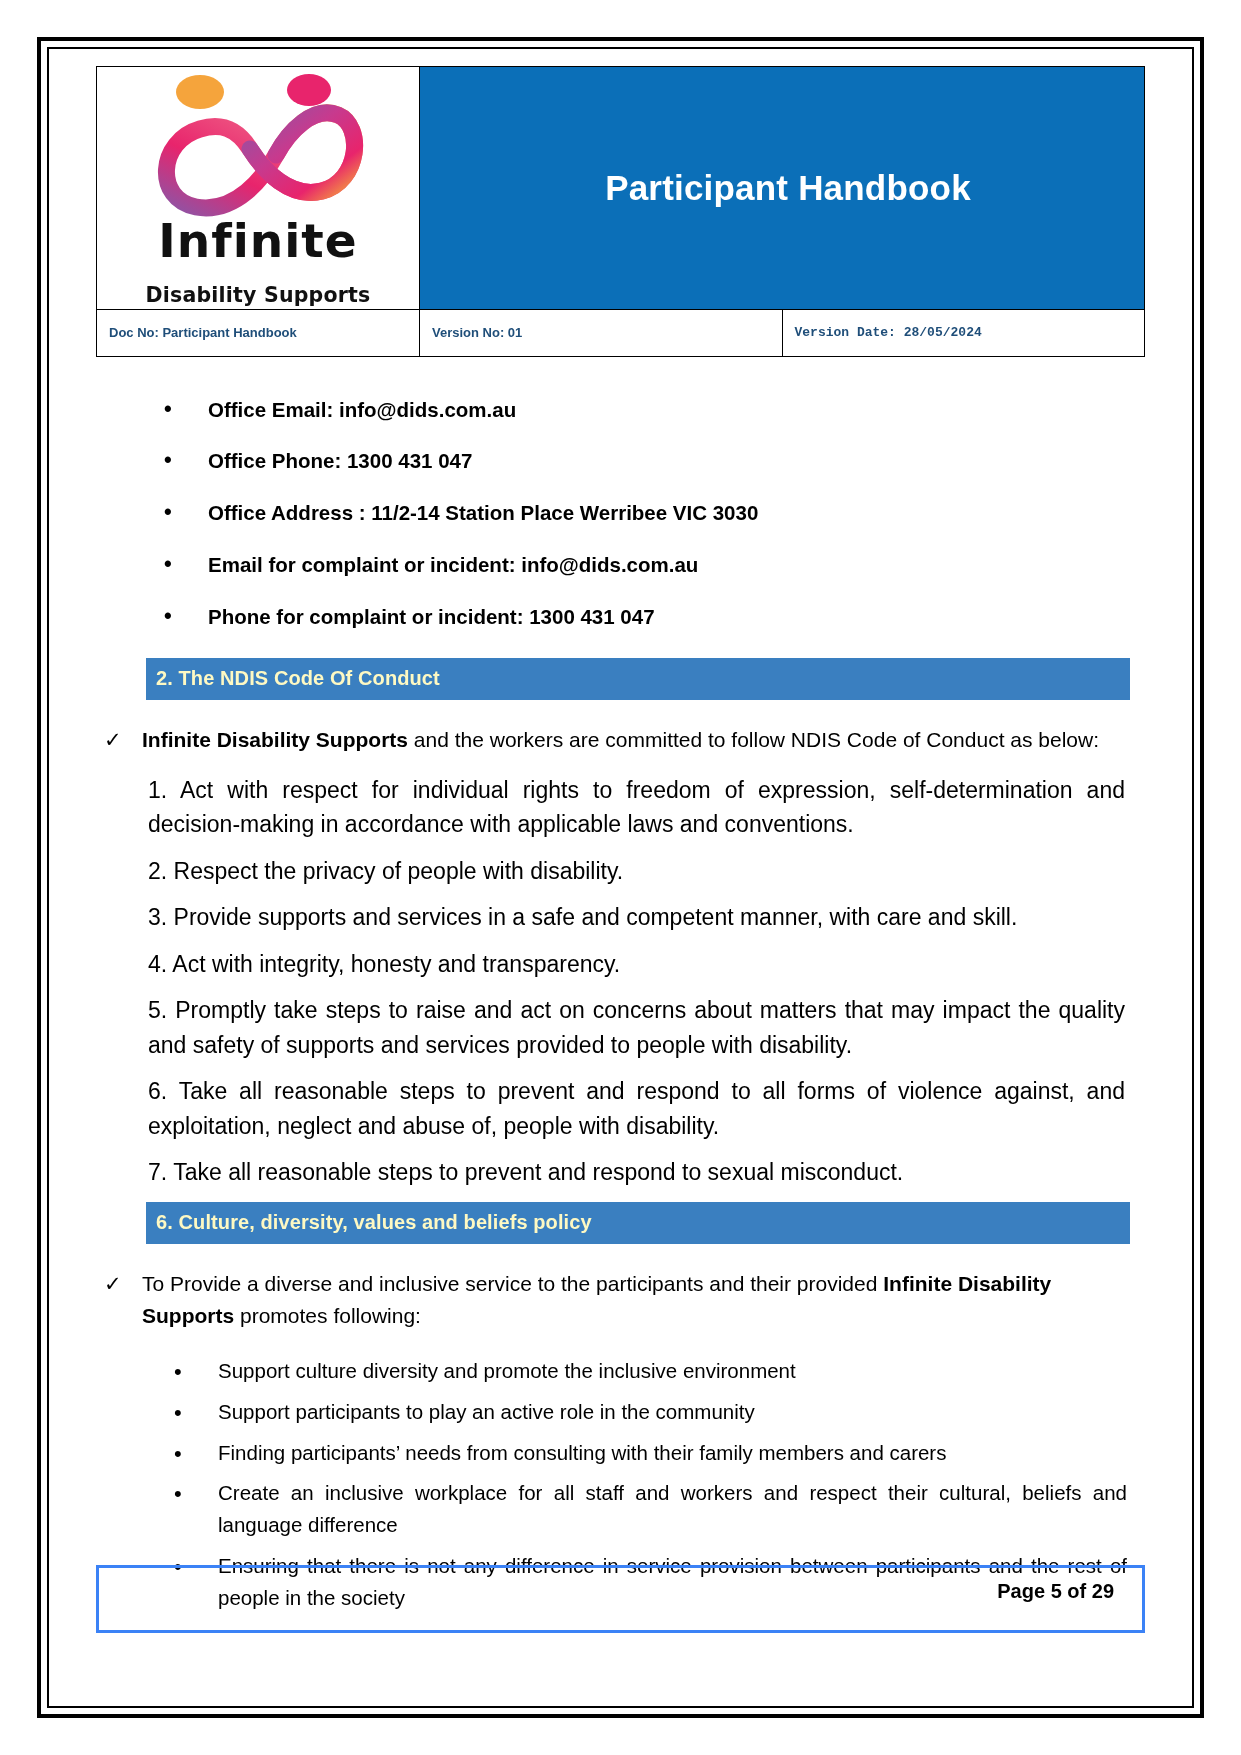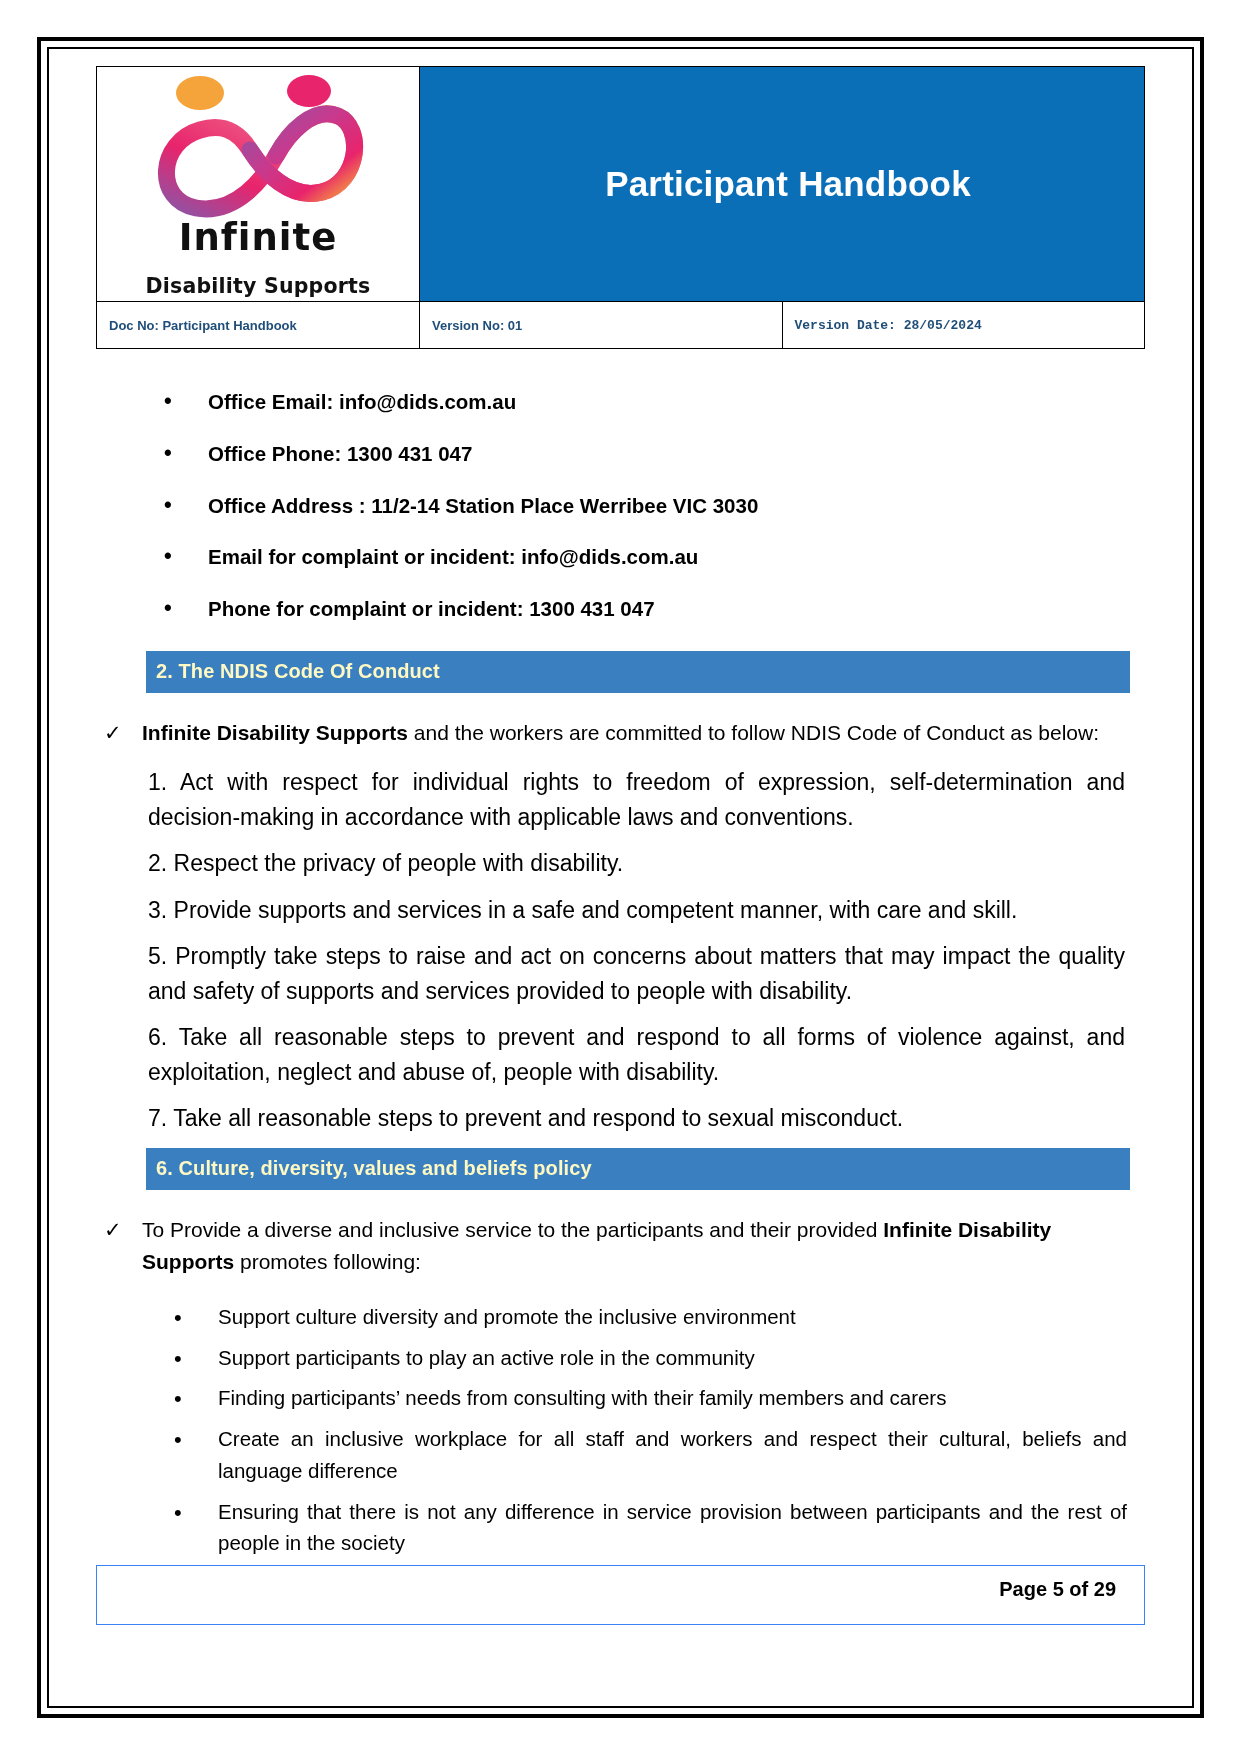--- a/index.html
+++ b/index.html
@@ -90,21 +90,21 @@
 
   
   .logo-wrap {
     display: block;
     margin: 0 auto;
     width: 268px;
   }
   .logo-word {
     font-family: "DejaVu Sans", sans-serif;
     font-weight: bold;
-    font-size: 37px;
+    font-size: 47px;
     line-height: 0.95;
     letter-spacing: 1px;
     color: #111111;
     text-align: center;
     margin-top: -6px;
   }
   .logo-sub {
     font-family: "DejaVu Sans", sans-serif;
     font-weight: bold;
     font-size: 20.5px;
@@ -199,22 +199,22 @@
     top: 0;
     font-size: 22px;
   }
 
   
   .footer-box {
     position: absolute;
     left: 96px;
     top: 1565px;
     width: 1049px;
-    height: 60px;
-    border: 1px solid #3b82f6;
+    height: 68px;
+    border: 3px solid #3b82f6;
     box-sizing: border-box;
   }
   .footer-text {
     position: absolute;
     right: 28px;
     top: 12px;
     font-size: 20px;
     font-weight: bold;
     color: #000000;
   }
@@ -298,20 +298,21 @@
       <div class="sec-heading first">2. The NDIS Code Of Conduct</div>
 
       <div class="check-para">
         <span class="tick">✓</span><b>Infinite Disability Supports</b><span> and the workers are committed to follow NDIS Code of Conduct as below:</span>
       </div>
 
       <div class="num-list">
         <p class="justified">1. Act with respect for individual rights to freedom of expression, self-determination and decision-making in accordance with applicable laws and conventions.</p>
         <p>2. Respect the privacy of people with disability.</p>
         <p>3. Provide supports and services in a safe and competent manner, with care and skill.</p>
+        <p>4. Act with integrity, honesty and transparency.</p>
         <p class="justified">5. Promptly take steps to raise and act on concerns about matters that may impact the quality and safety of supports and services provided to people with disability.</p>
         <p class="justified">6. Take all reasonable steps to prevent and respond to all forms of violence against, and exploitation, neglect and abuse of, people with disability.</p>
         <p>7. Take all reasonable steps to prevent and respond to sexual misconduct.</p>
       </div>
 
       <div class="sec-heading">6. Culture, diversity, values and beliefs policy</div>
 
       <div class="check-para">
         <span class="tick">✓</span><span>To Provide a diverse and inclusive service to the participants and their provided </span><b>Infinite Disability Supports</b><span>  promotes following:</span>
       </div>

